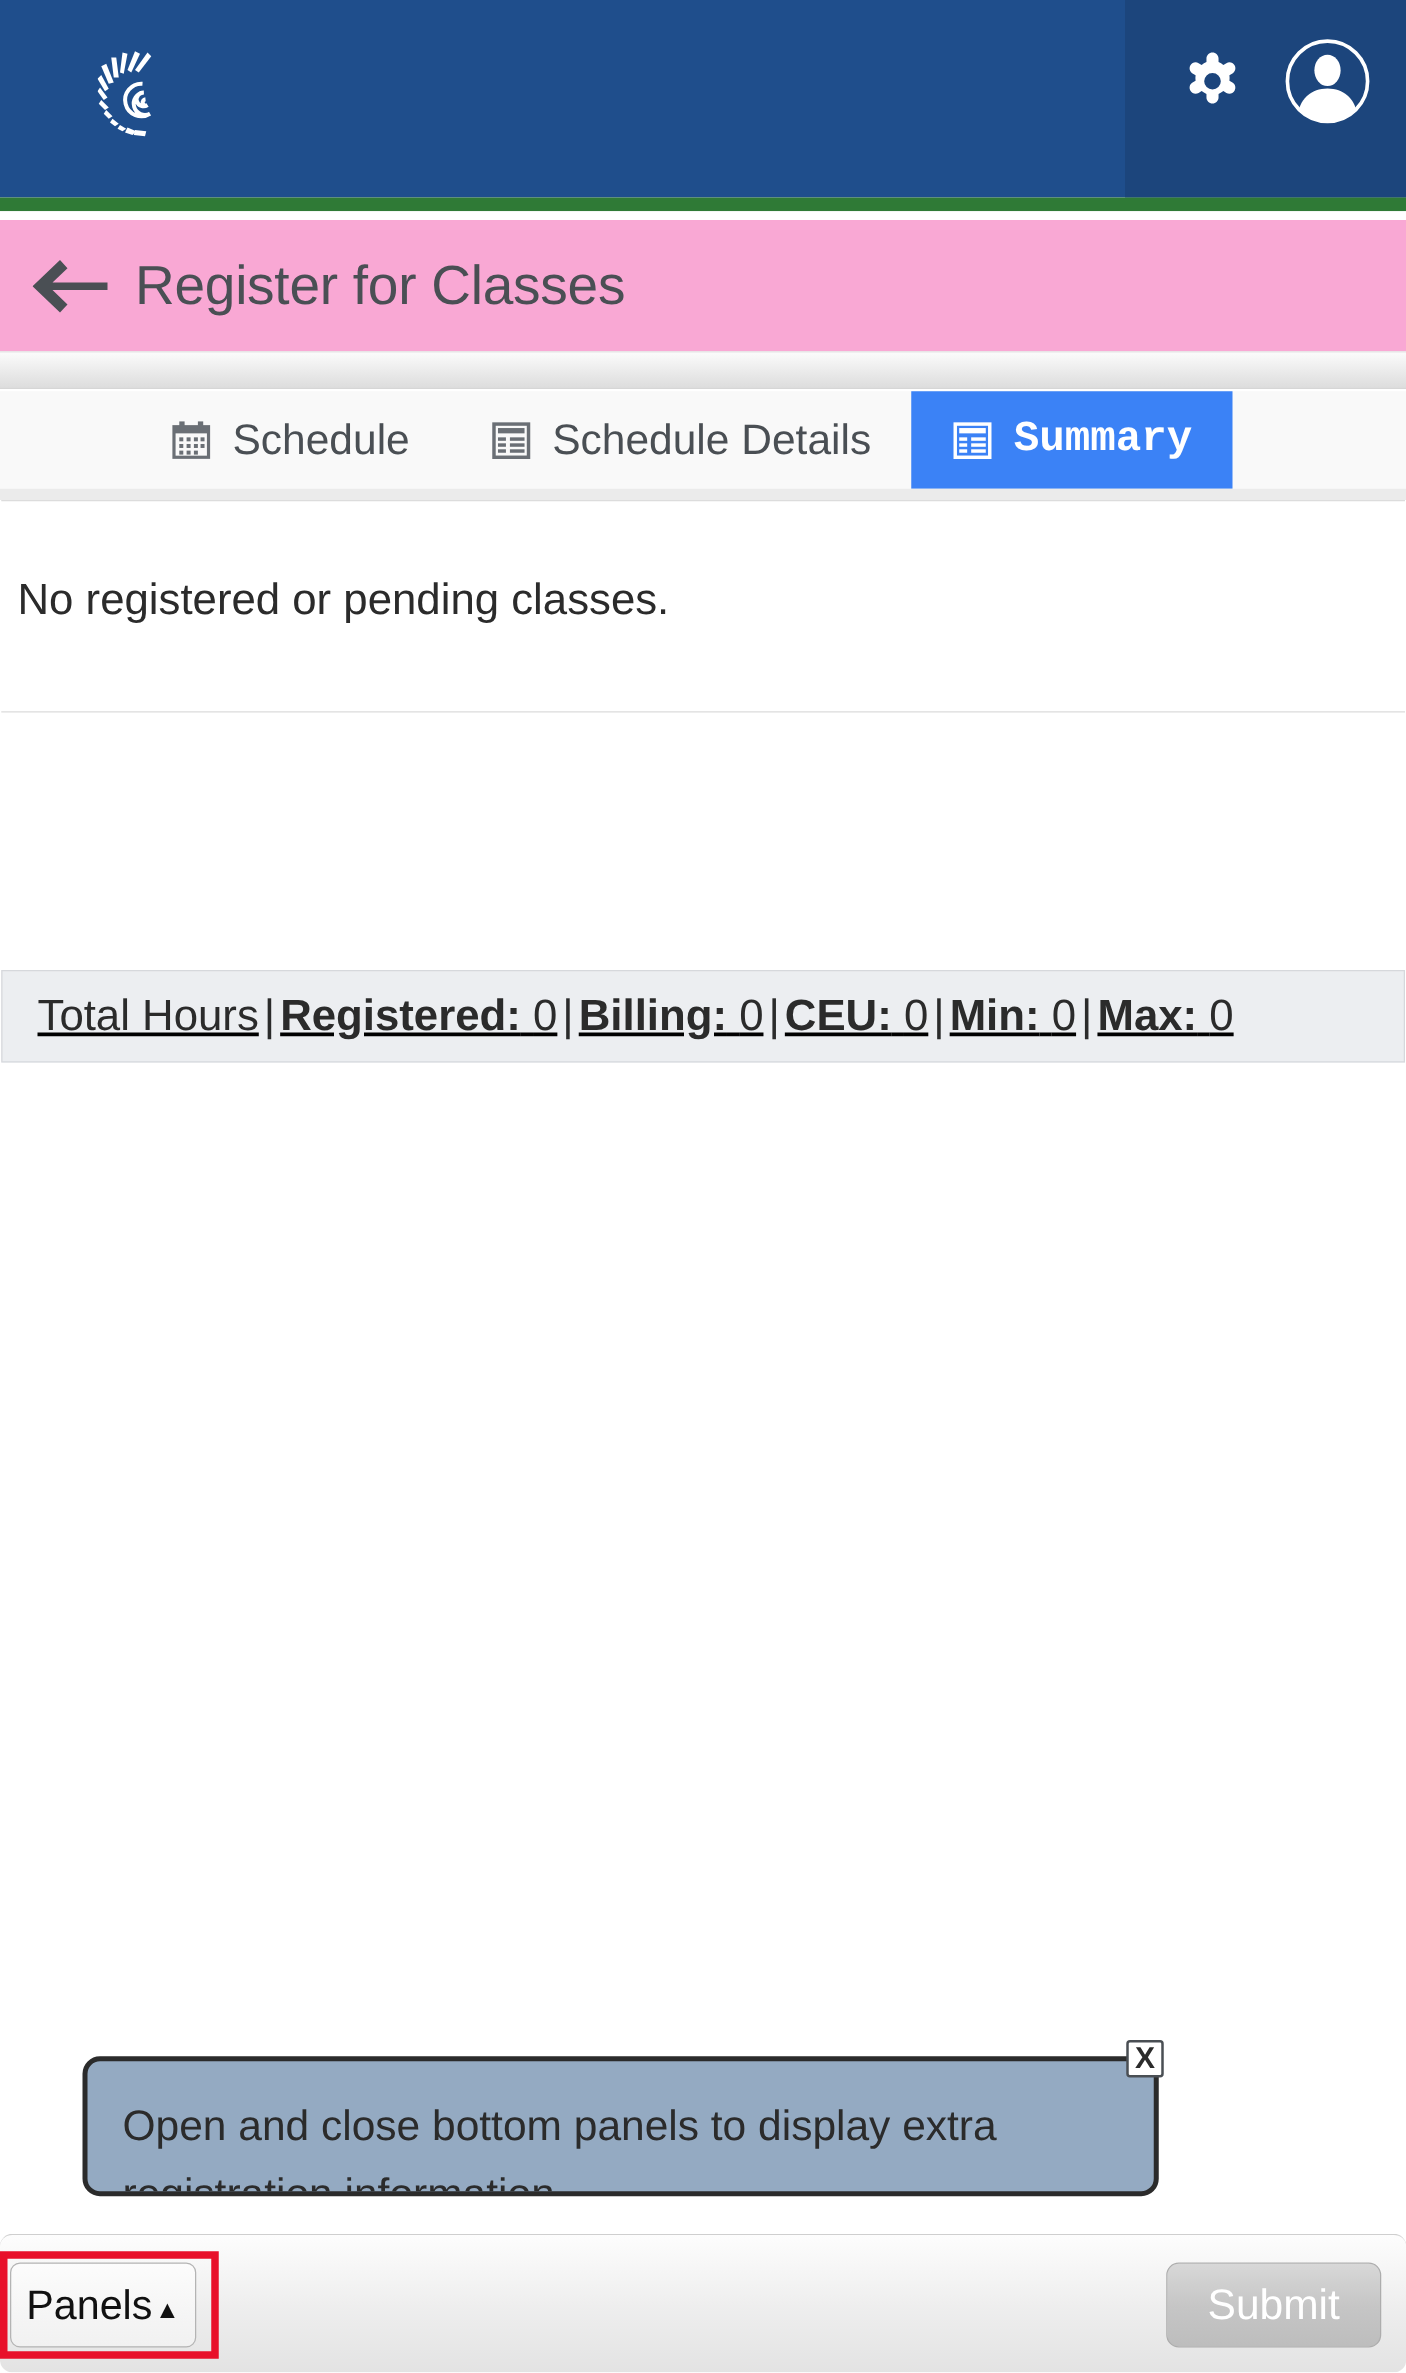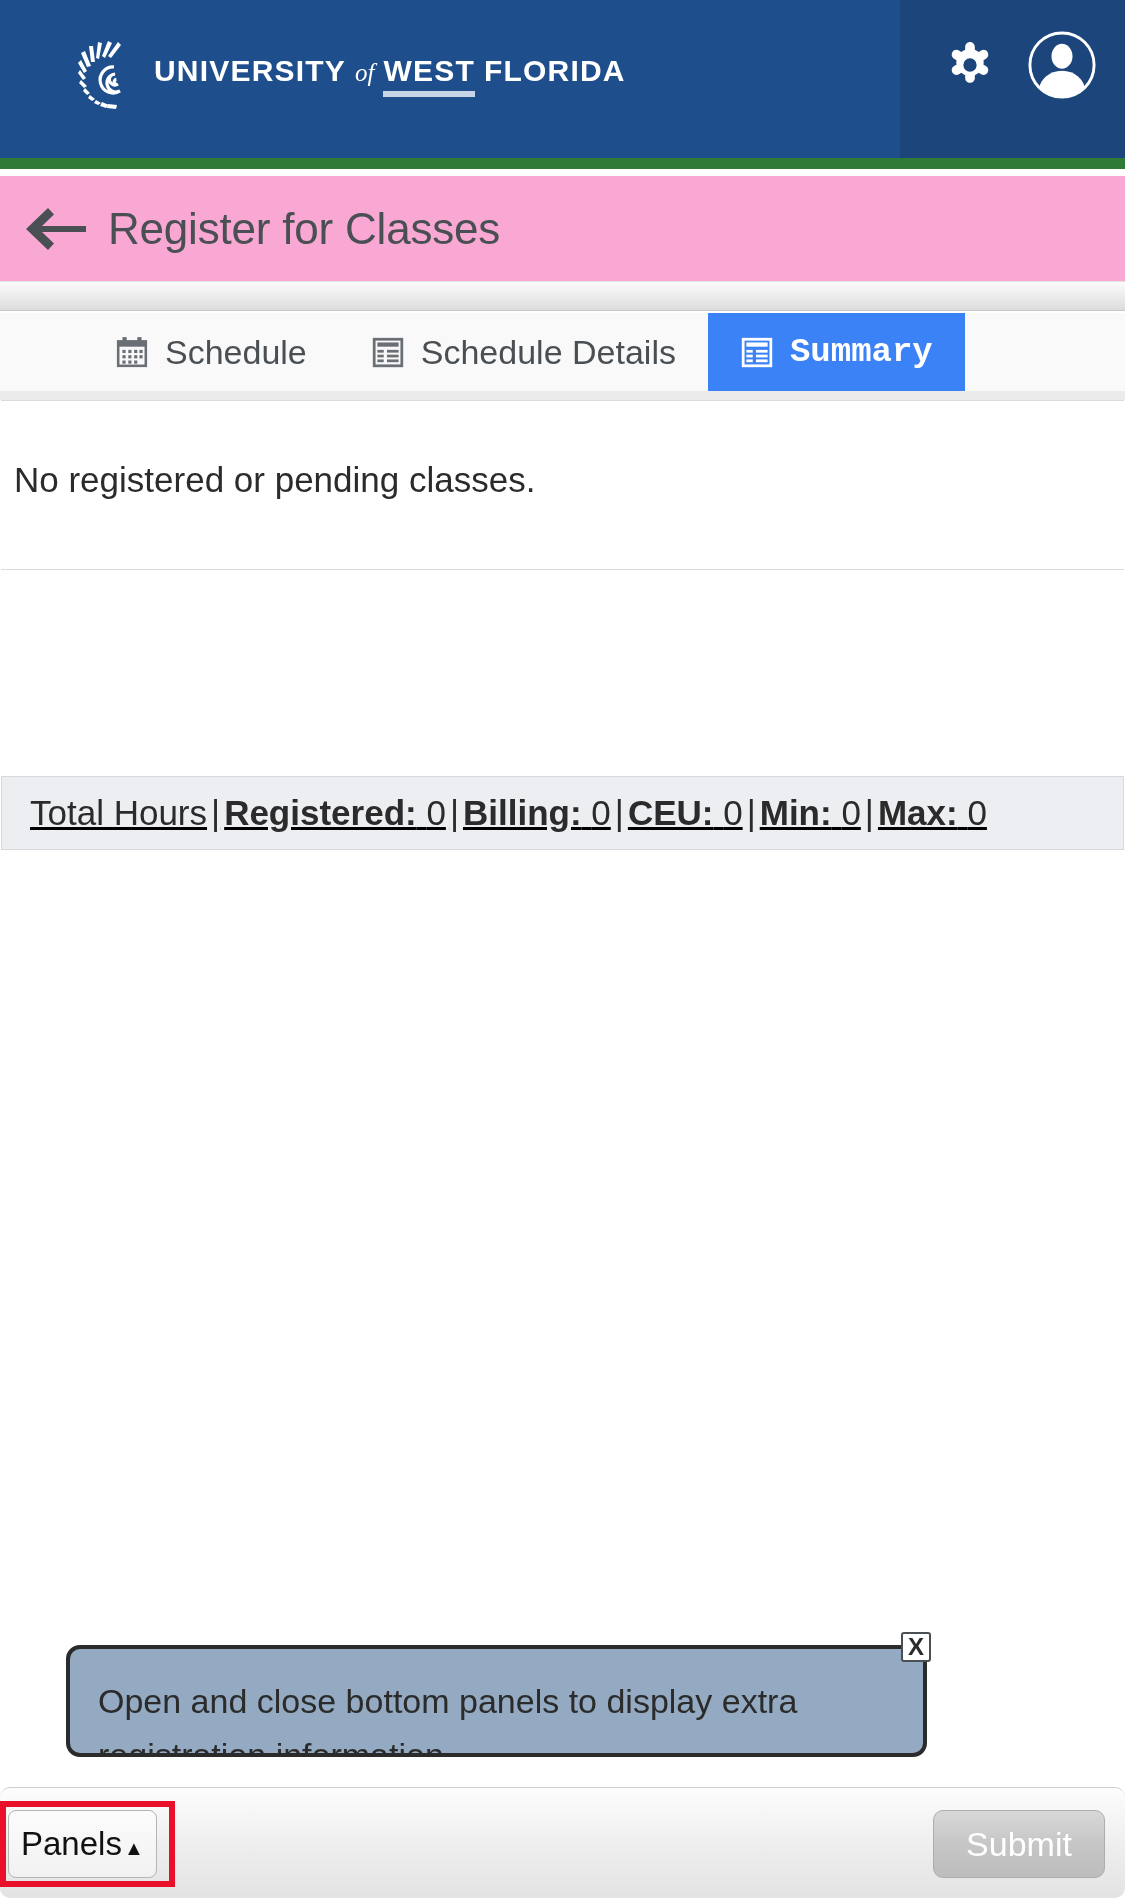--- a/index.html
+++ b/index.html
@@ -95,21 +95,21 @@
     display: flex; align-items: stretch;
   }
   .tab {
     display: flex; align-items: center; gap: 16px;
     padding: 0 32px;
     font-size: 34px; color: #4a4f54;
     background: transparent;
     cursor: pointer;
     white-space: nowrap;
   }
-  .tab:first-child { padding-left: 115px; }
+  .tab:first-child { padding-left: 88px; margin-left: 48px; }
   .tab.active {
     background: #3b82f6;
     color: #ffffff;
     font-weight: bold;
     font-family: Liberation Mono, monospace;
   }
   .tab-ico { width: 34px; height: 34px; flex: none; }
   .tabs-underline {
     position: absolute; top: 391px; left: 0;
     width: 1125px; height: 9px; background: #ebebeb;
@@ -230,26 +230,20 @@
           <path d="M5 40 L0 33 L2 30 L8 38 Z"></path>
           <path d="M6 48 L1 43 L3 40 L9 46 Z"></path>
           <path d="M9 55 L5 51 L7 48 L12 53 Z"></path>
           <path d="M14 61 L10 58 L12 55 L17 59 Z"></path>
           <path d="M20 65 L16 63 L18 60 L23 63 Z"></path>
           <path d="M28 68 L22 66 L24 62 L31 65 Z"></path>
           <path d="M38 69 L29 68 L30 64 L39 65 Z"></path>
           <path d="M36 27 a13 13 0 1 0 6 24 a9 9 0 1 1 -5 -17 a5.5 5.5 0 1 0 3 10 a2.5 2.5 0 1 1 -1.6 -4.6" stroke="#ffffff" stroke-width="3.2" fill="none"></path>
         </g>
       </svg>
-      <div class="logo-text">
-        <span>UNIVERSITY</span>
-        <span class="logo-of">of</span>
-        <span class="logo-underlined">WEST</span>
-        <span>FLORIDA</span>
-      </div>
     </div>
 
     <div class="hdr-icons">
       <svg class="gear-icon" viewBox="0 0 48 48">
         <path fill="#ffffff" d="M24 5 c2.2 0 4 1.8 4 4 l0 2.3 a13 13 0 0 1 3.2 1.9 l2-1.2 c1.9-1.1 4.3-.5 5.4 1.4 c1.1 1.9 .5 4.3-1.4 5.4 l-2 1.2 a13 13 0 0 1 0 3.7 l2 1.2 c1.9 1.1 2.5 3.5 1.4 5.4 c-1.1 1.9-3.5 2.5-5.4 1.4 l-2-1.2 a13 13 0 0 1-3.2 1.9 l0 2.3 c0 2.2-1.8 4-4 4 c-2.2 0-4-1.8-4-4 l0-2.3 a13 13 0 0 1-3.2-1.9 l-2 1.2 c-1.9 1.1-4.3 .5-5.4-1.4 c-1.1-1.9-.5-4.3 1.4-5.4 l2-1.2 a13 13 0 0 1 0-3.7 l-2-1.2 c-1.9-1.1-2.5-3.5-1.4-5.4 c1.1-1.9 3.5-2.5 5.4-1.4 l2 1.2 a13 13 0 0 1 3.2-1.9 l0-2.3 c0-2.2 1.8-4 4-4 Z M24 18.5 a5.5 5.5 0 1 0 0 11 a5.5 5.5 0 0 0 0-11 Z"></path>
       </svg>
       <svg class="avatar-icon" viewBox="0 0 48 48">
         <circle cx="24" cy="24" r="22" fill="none" stroke="#ffffff" stroke-width="2"></circle>
         <ellipse cx="24" cy="18" rx="7.2" ry="8.6" fill="#ffffff"></ellipse>
         <path d="M24 28 c-9 0-14.5 6-15.6 11.6 a22 22 0 0 0 31.2 0 C38.5 34 33 28 24 28 Z" fill="#ffffff"></path>

